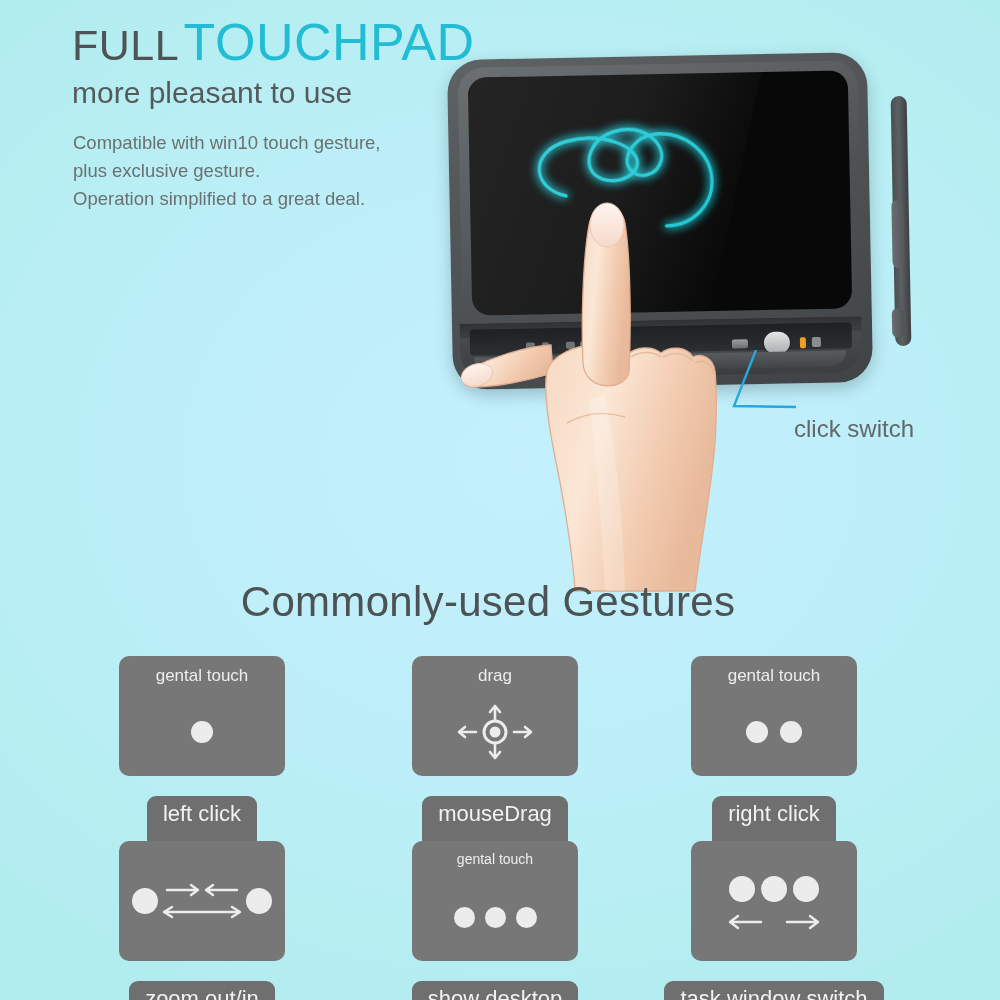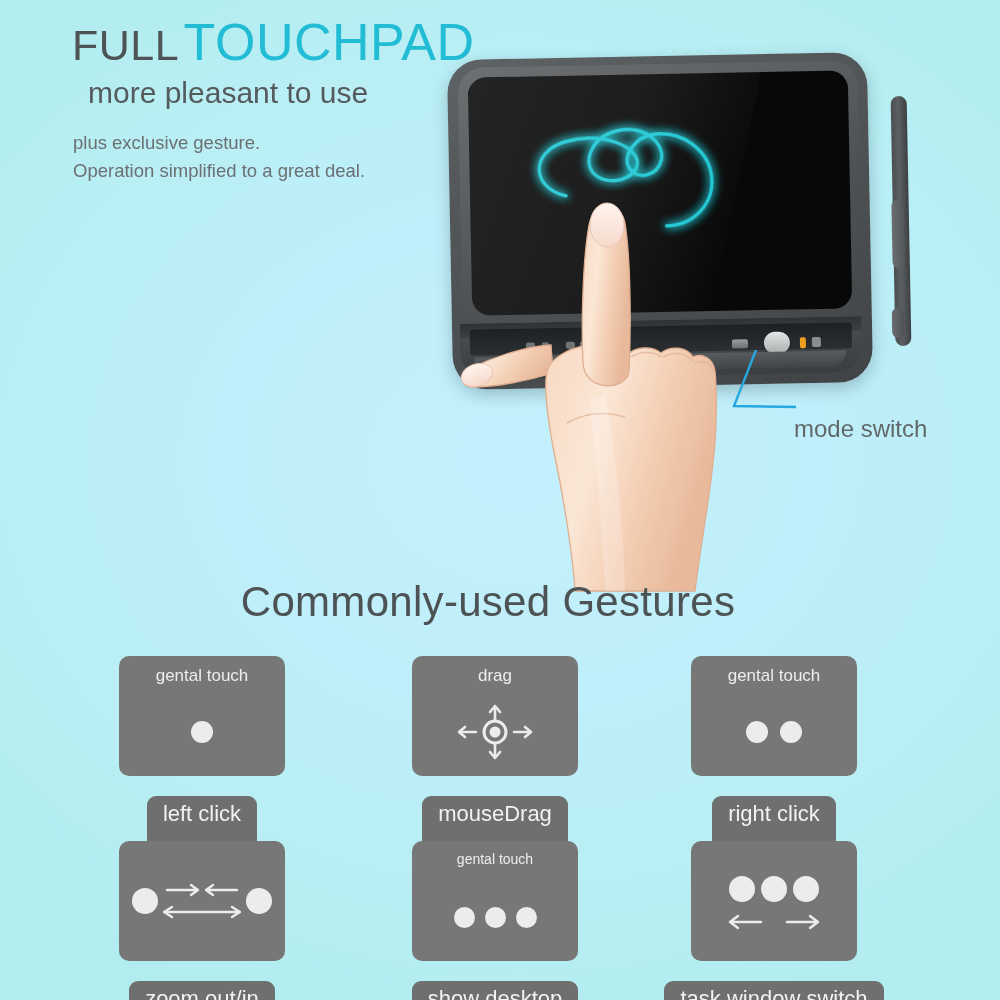--- a/index.html
+++ b/index.html
@@ -13,21 +13,21 @@
     background:
       radial-gradient(ellipse 760px 620px at 52% 46%, #c3f0fc 0%, #bfeffa 40%, #b6eef2 78%, #b1ecef 100%);
     overflow:hidden;
   }
 
   
   .hero-head{position:absolute;left:72px;top:12px;white-space:nowrap;}
   .hero-head .w1{font-size:43px;color:#4e5355;letter-spacing:.5px;}
   .hero-head .w2{font-size:52px;color:#22bcd4;letter-spacing:.5px;}
   .hero-sub{
-    position:absolute;left:88px;top:76px;
+    position:absolute;left:72px;top:76px;
     font-size:30px;color:#555a5c;white-space:nowrap;
   }
   .hero-desc{
     position:absolute;left:73px;top:129px;
     font-size:18.5px;line-height:28px;color:#6b7072;white-space:nowrap;
   }
 
   
   .device-wrap{position:absolute;left:440px;top:38px;width:460px;height:370px;}
   .dev-body{
@@ -151,20 +151,21 @@
 <body>
 
 <div id="page">
 
   <div class="hero-head">
     <span class="w1">FULL</span>
     <span class="w2">TOUCHPAD</span>
   </div>
   <div class="hero-sub">more pleasant to use</div>
   <div class="hero-desc">
+    <div>Compatible with win10 touch gesture,</div>
     <div>plus exclusive gesture.</div>
     <div>Operation simplified to a great deal.</div>
   </div>
 
   <div class="device-wrap">
     <div class="dev-body"></div>
     <div class="dev-side"></div>
     <div class="dev-btn-a"></div>
     <div class="dev-btn-b"></div>
 
@@ -204,21 +205,21 @@
         <div class="sw-dot-o"></div>
         <div class="sw-dot-g"></div>
       </div>
       <div class="bar-lip"></div>
     </div>
   </div>
 
   <svg class="callout-line" viewBox="0 0 80 70">
     <path d="M38,0 L16,56 L78,57" fill="none" stroke="#25a8e0" stroke-width="2.4"></path>
   </svg>
-  <div class="callout-text">mode switch</div>
+  <div class="callout-text">click switch</div>
 
   <svg class="hand" viewBox="0 0 300 400">
     <defs>
       <linearGradient id="skin" x1="0" y1="0" x2="1" y2="0.4">
         <stop offset="0%" stop-color="#f7d9c2"></stop>
         <stop offset="38%" stop-color="#fbe7d6"></stop>
         <stop offset="70%" stop-color="#f3cdb2"></stop>
         <stop offset="100%" stop-color="#e8b99b"></stop>
       </linearGradient>
       <linearGradient id="nail" x1="0" y1="0" x2="0" y2="1">

